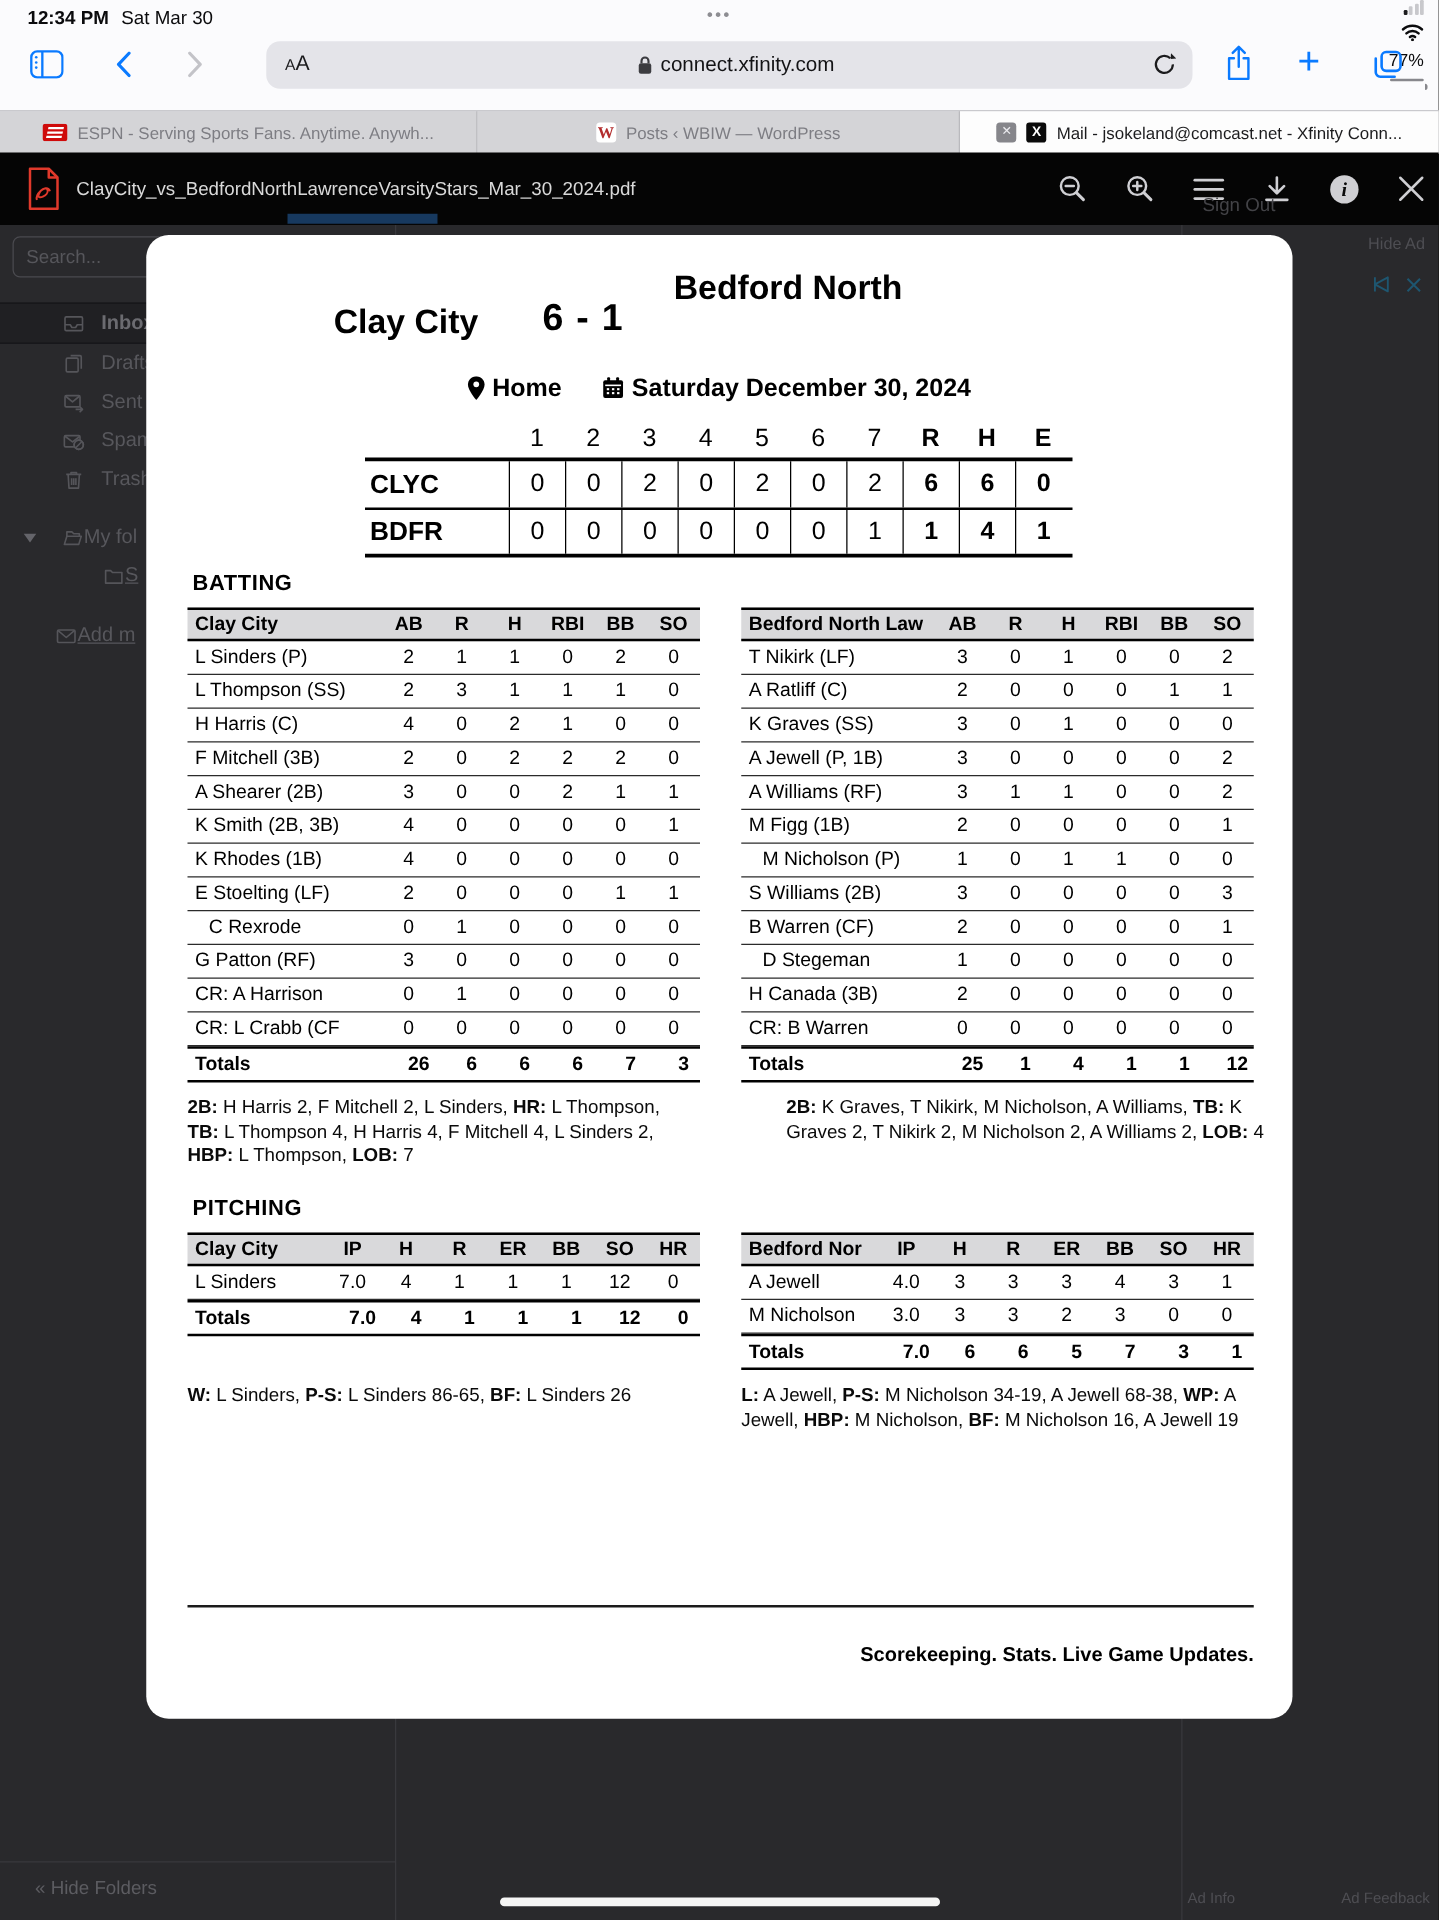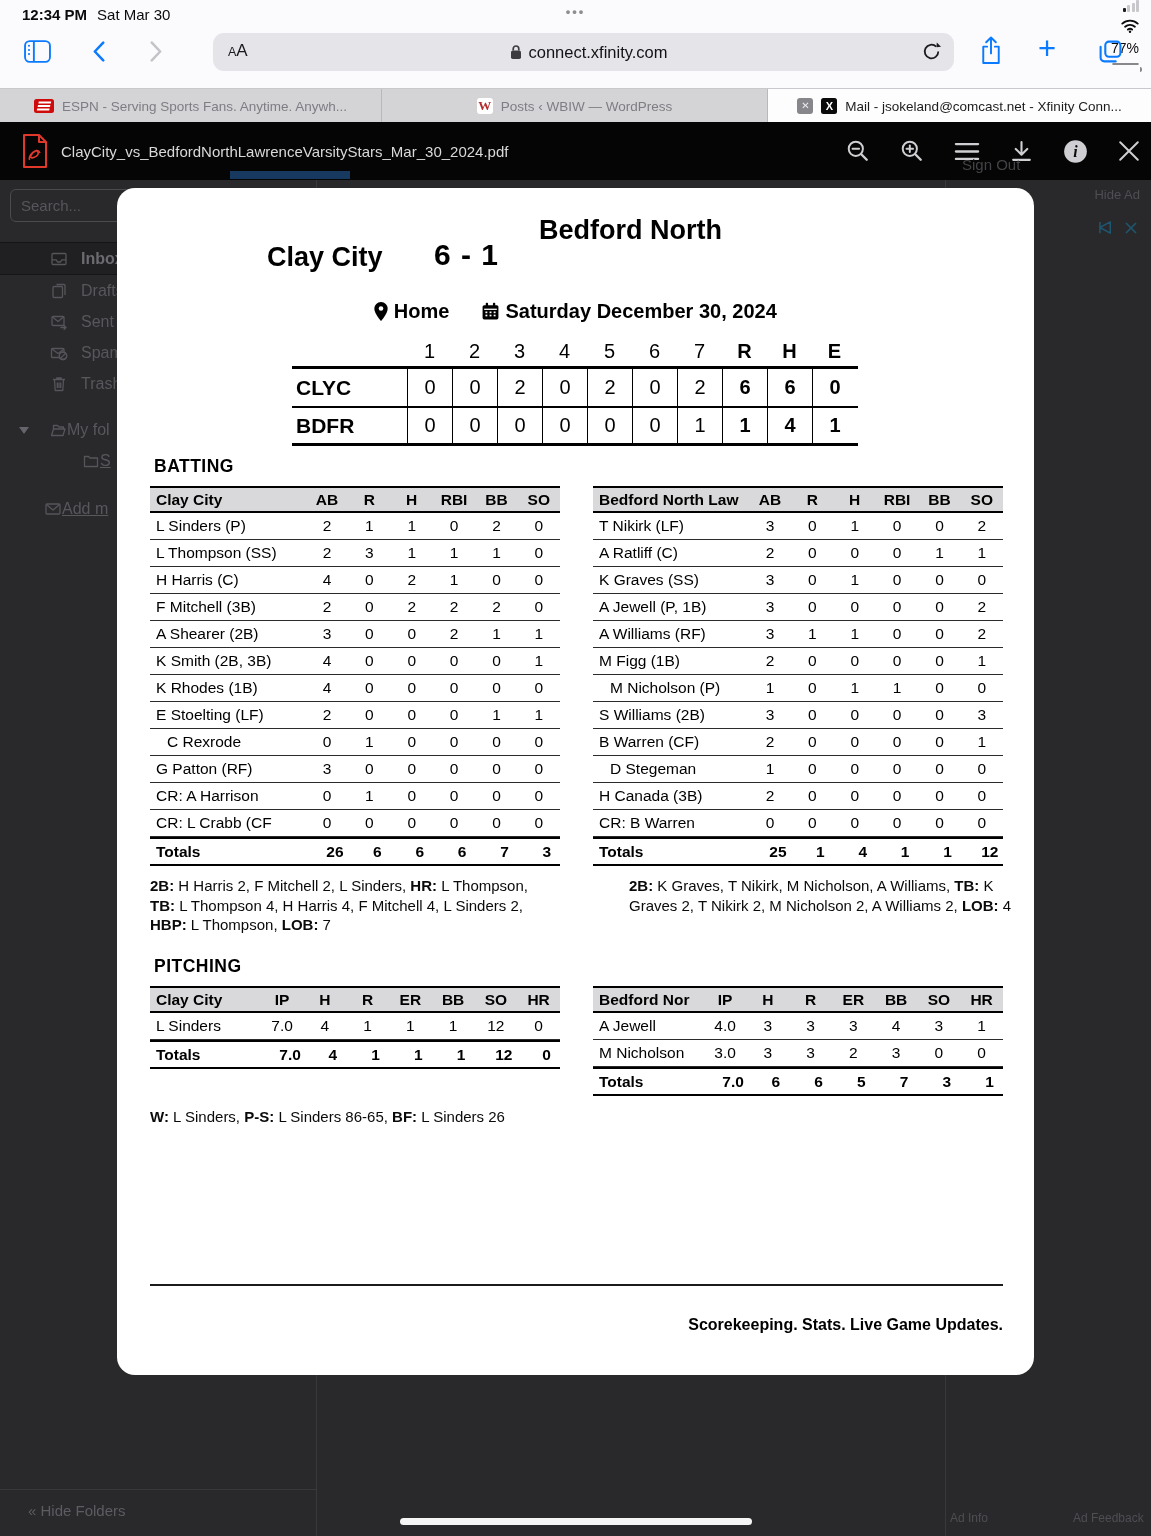--- a/index.html
+++ b/index.html
@@ -615,20 +615,21 @@
         <div class="c">7.0</div>
         <div class="c">6</div>
         <div class="c">6</div>
         <div class="c">5</div>
         <div class="c">7</div>
         <div class="c">3</div>
         <div class="c">1</div>
       </div>
     </div>
   <div class="note" style="left:33px;top:919px;" id="pit-note-l"><b>W:</b> L Sinders, <b>P-S:</b> L Sinders 86-65, <b>BF:</b> L Sinders 26</div>
+  <div class="note" style="left:476px;top:919px;" id="pit-note-r"><b>L:</b> A Jewell, <b>P-S:</b> M Nicholson 34-19, A Jewell 68-38, <b>WP:</b> A Jewell, <b>HBP:</b> M Nicholson, <b>BF:</b> M Nicholson 16, A Jewell 19</div>
 
   <div class="foot-hr"></div>
   <div class="foot-txt">Scorekeeping. Stats. Live Game Updates.</div>
 </div>
 
 <div class="top-chrome">
   <div class="status">
     <span class="st-time">12:34 PM</span>
     <span class="st-date">Sat Mar 30</span>
     <span class="st-dots">•••</span>

